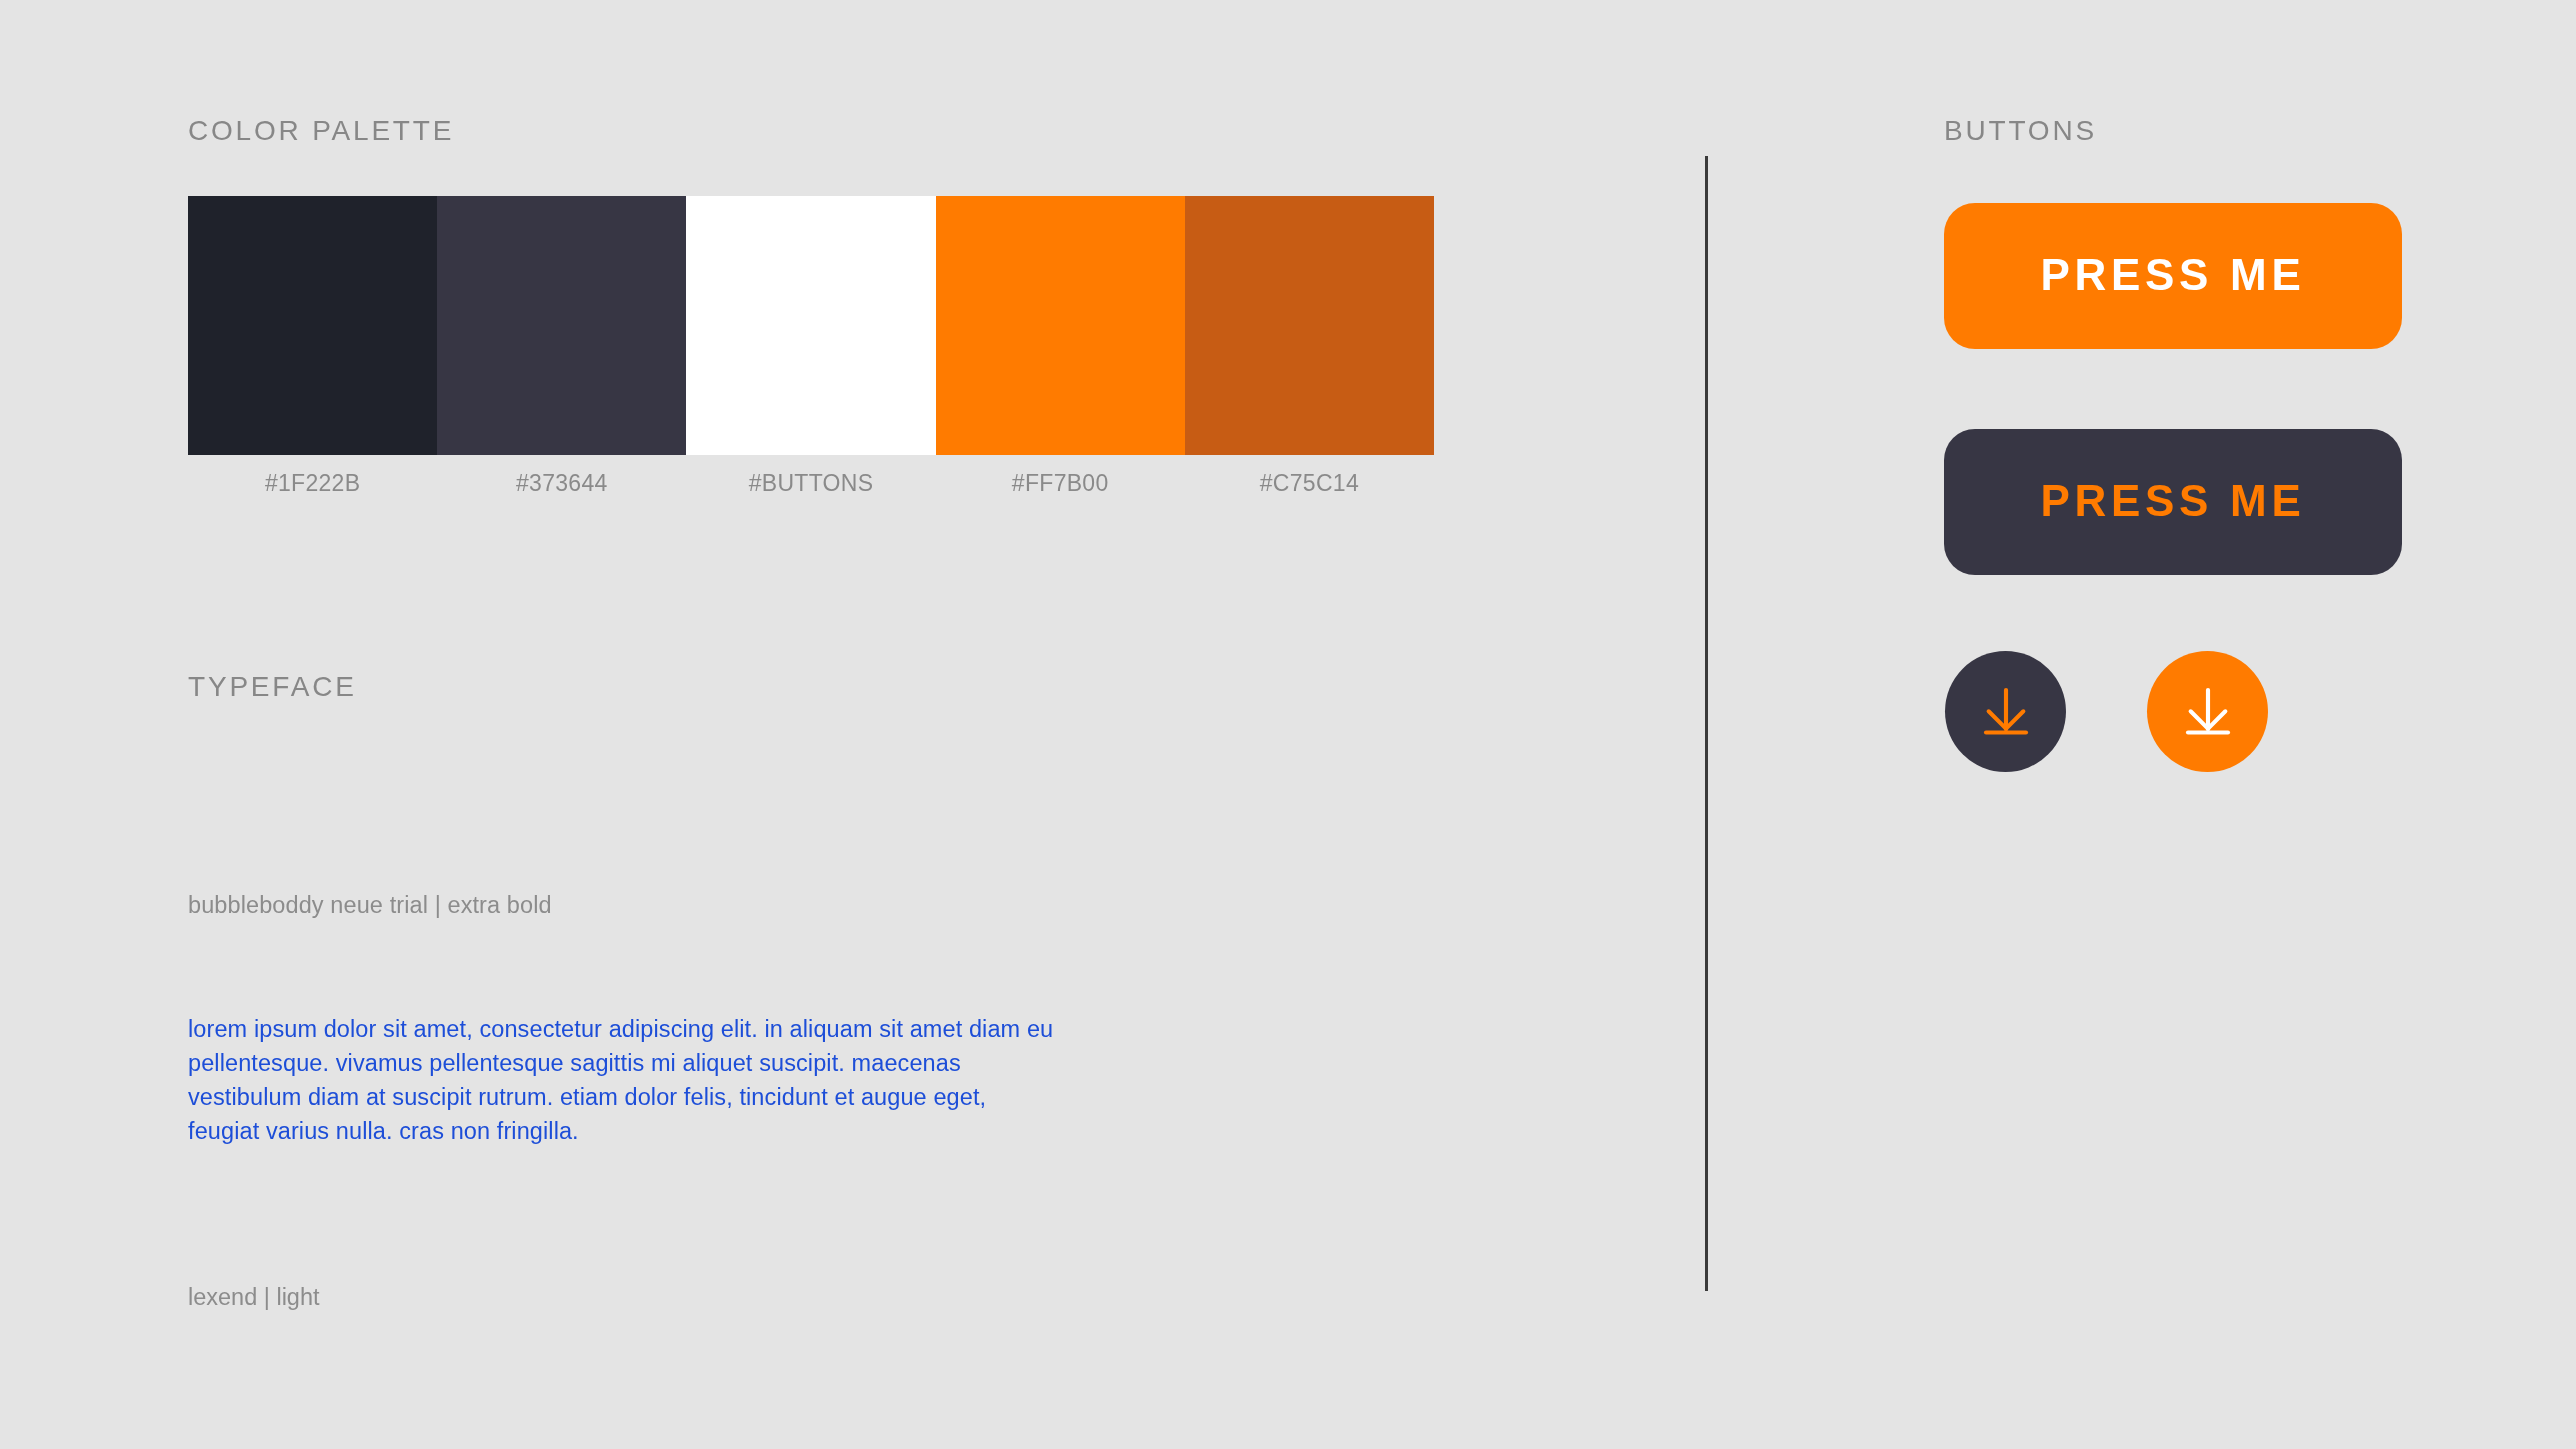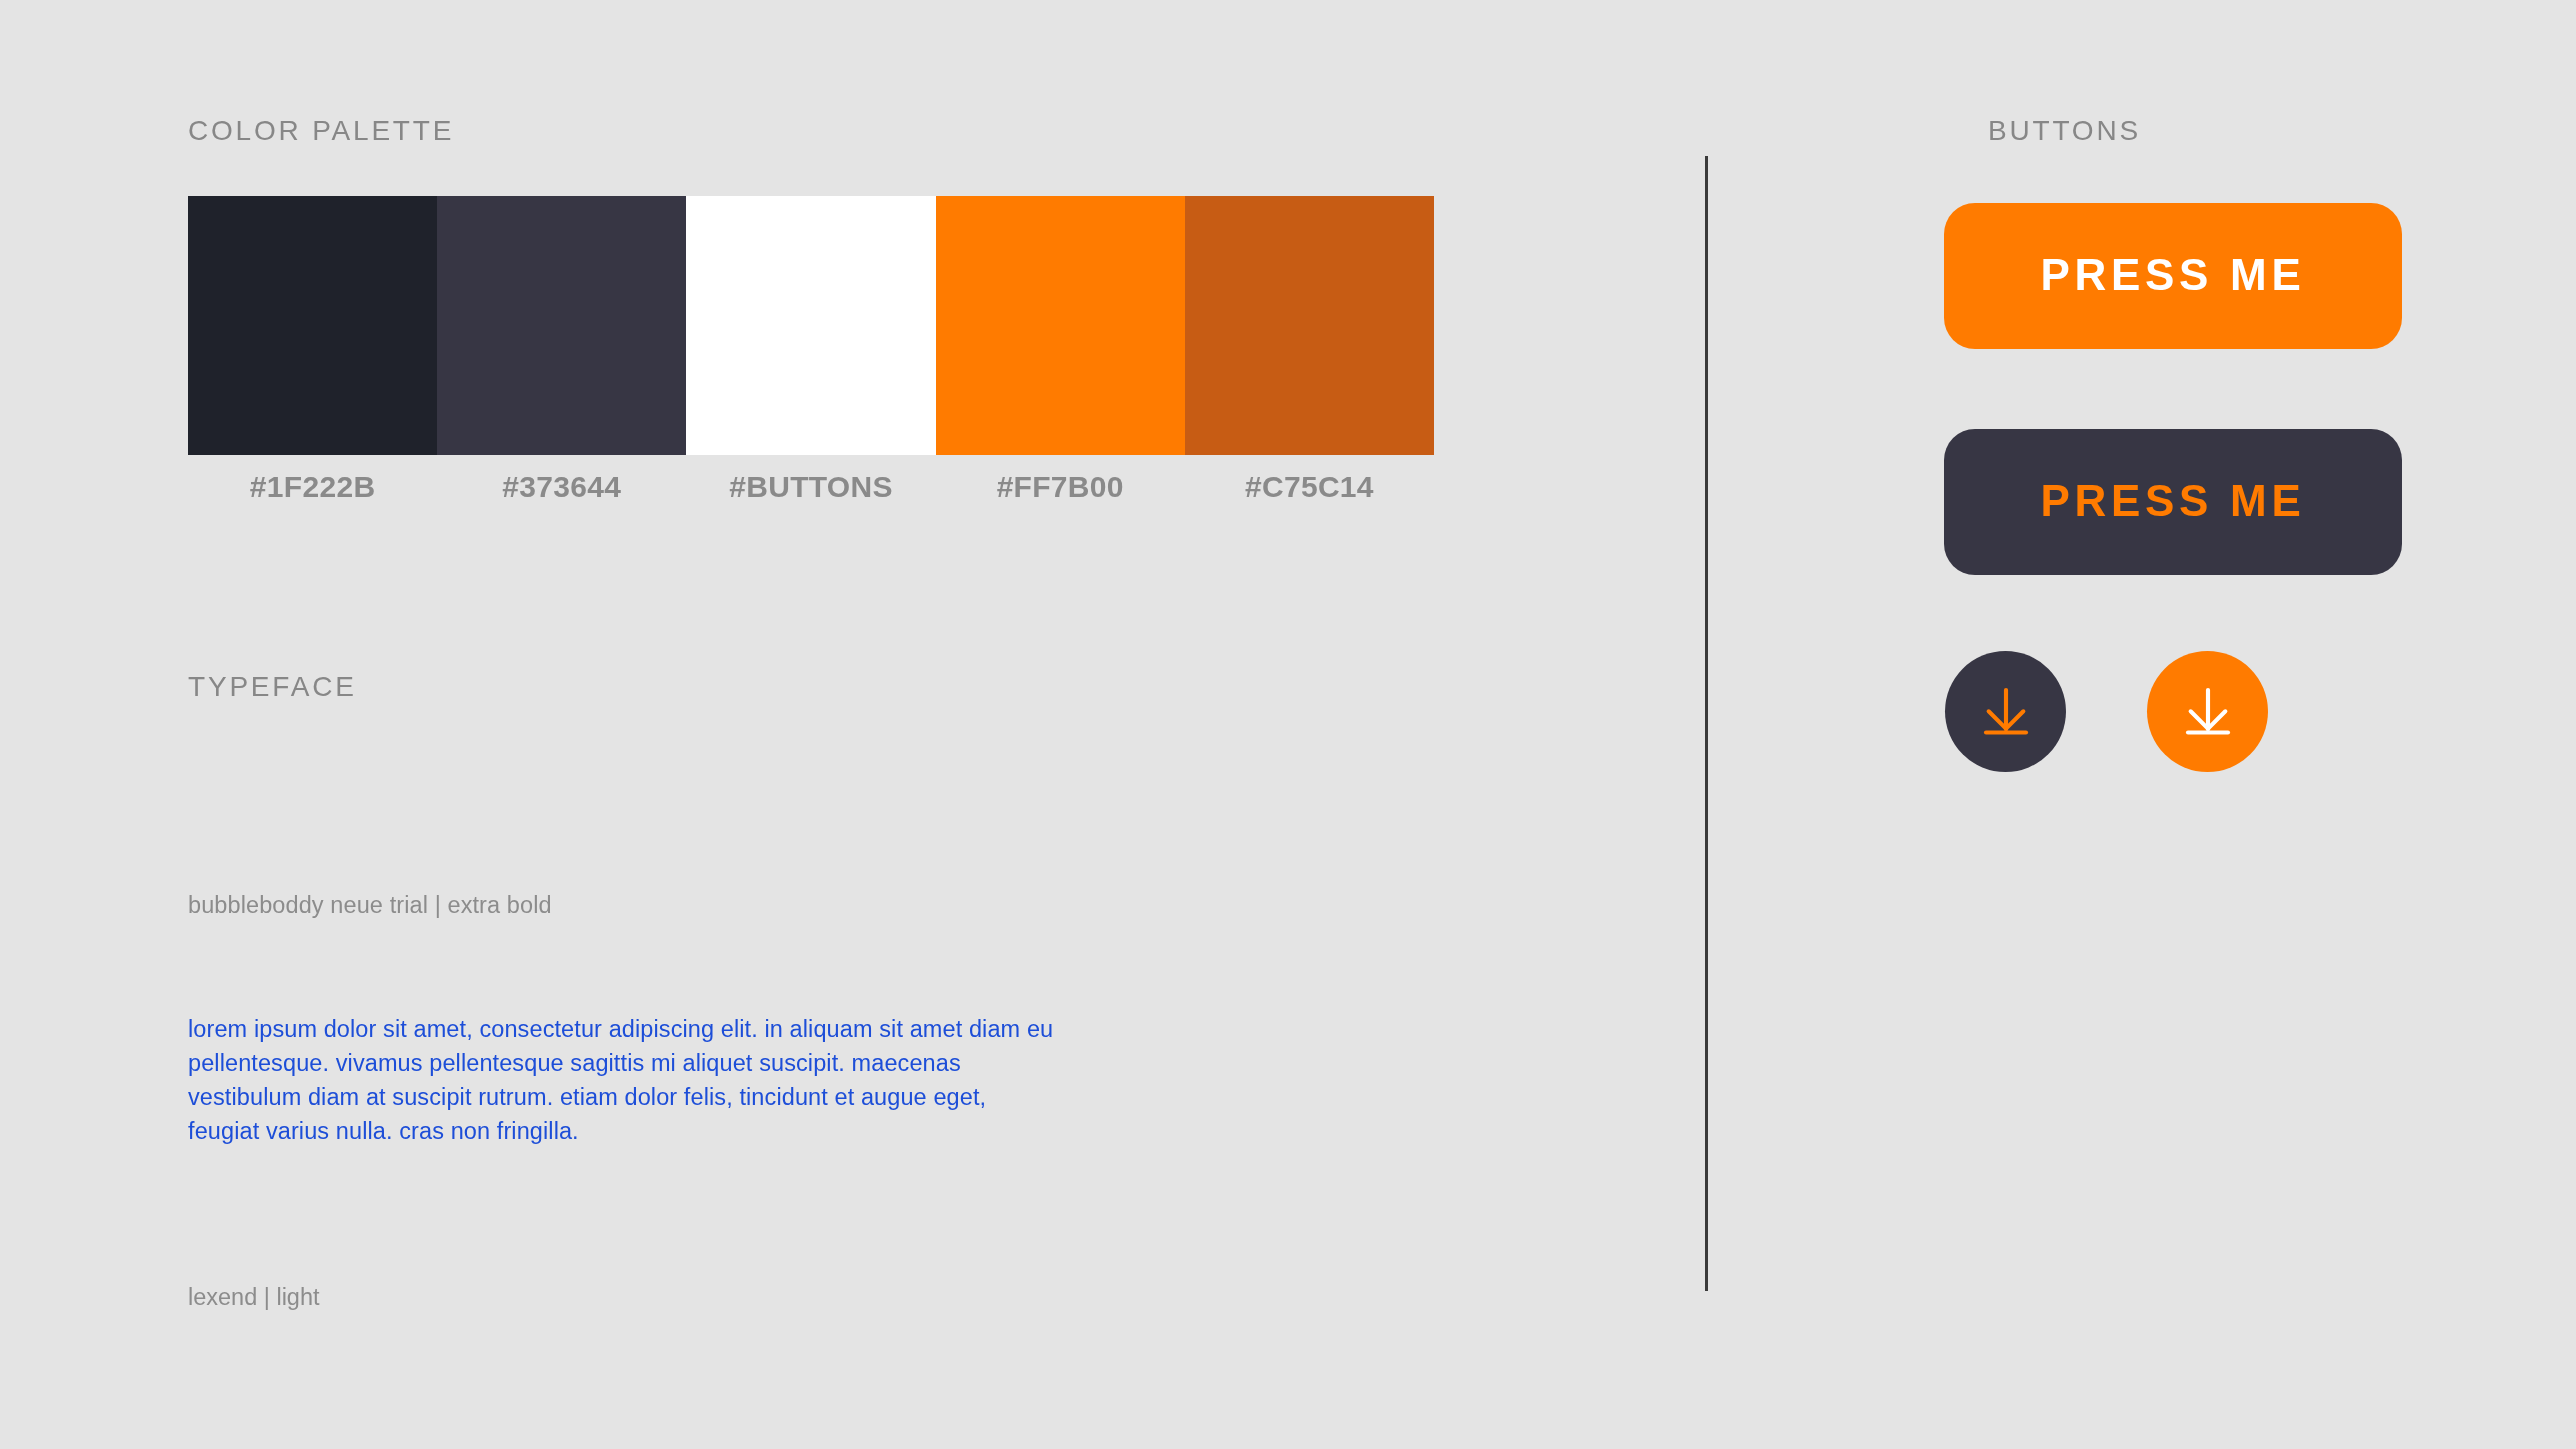--- a/index.html
+++ b/index.html
@@ -17,45 +17,44 @@
   .section-label {
     position:absolute;
     font-size:28px;
     font-weight:400;
     letter-spacing:2.8px;
     color:#878787;
     white-space:nowrap;
   }
   #label-color-palette { left:188px; top:115px; }
   #label-typeface      { left:188px; top:671px; }
-  #label-buttons       { left:1944px; top:115px;margin-left:44px; }
+  #label-buttons       { left:1944px; top:115px; }
 
   
   #palette-swatches {
     position:absolute;
     left:188px; top:196px;
     width:1246px; height:259px;
     display:flex;
   }
   #palette-swatches .swatch { flex:1 1 0; height:100%; }
 
   #palette-labels {
     position:absolute;
     left:188px; top:470px;
     width:1246px;
     display:flex;
   }
   #palette-labels .swatch-label {
     flex:1 1 0;
     text-align:center;
-    font-size:30px;
+    font-size:23px;
     color:#8A8A8A;
     letter-spacing:0.3px;
     white-space:nowrap;
-    font-weight:bold;
   }
 
   
   #typeface-sample {
     position:absolute;
     left:185px; top:730px;
     font-size:111px;
     font-weight:700;
     letter-spacing:4px;
     color:#414141;

